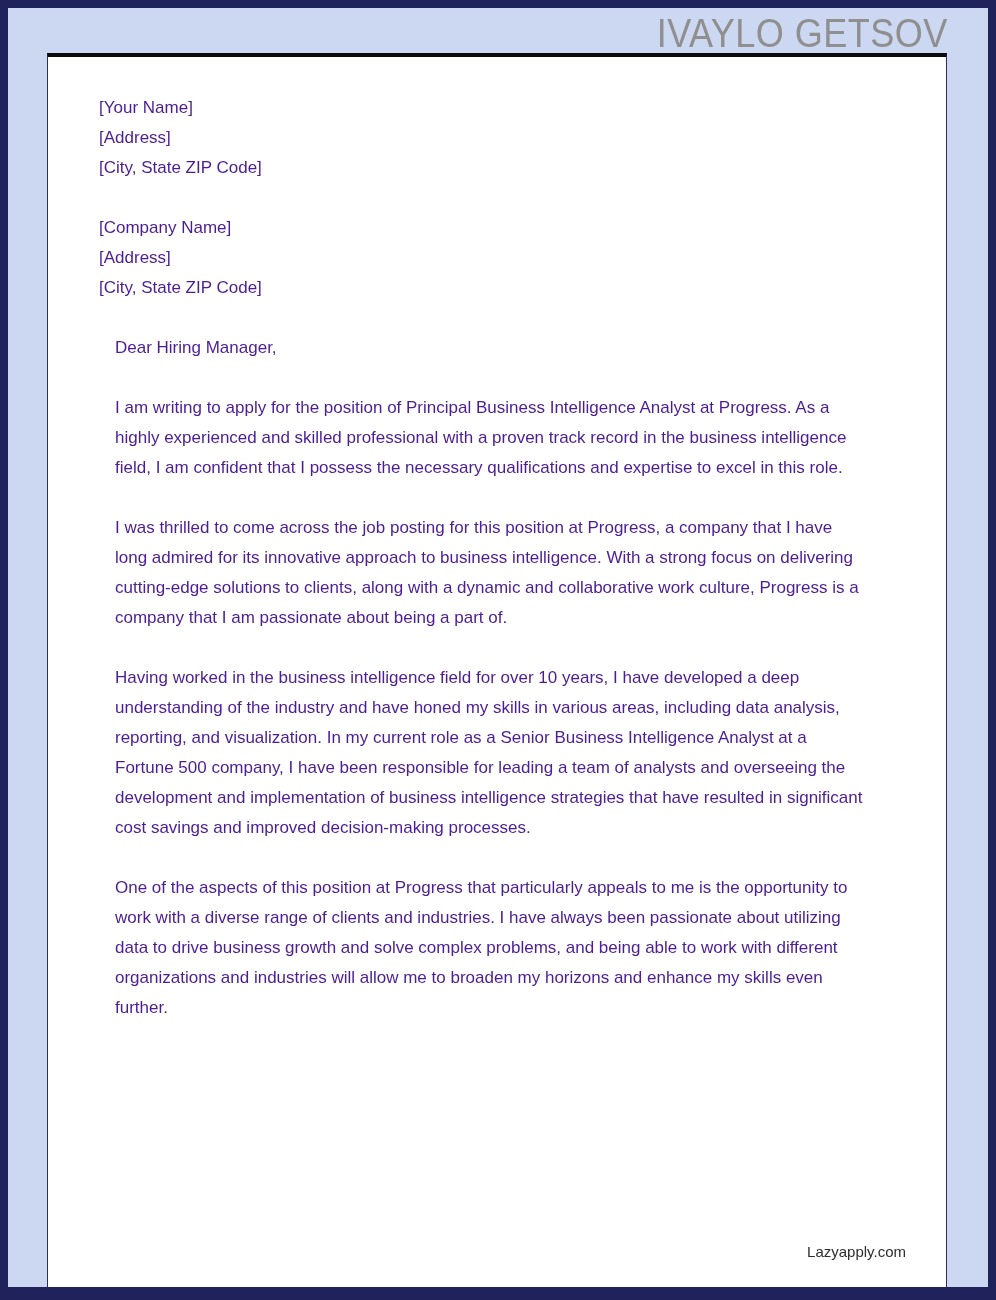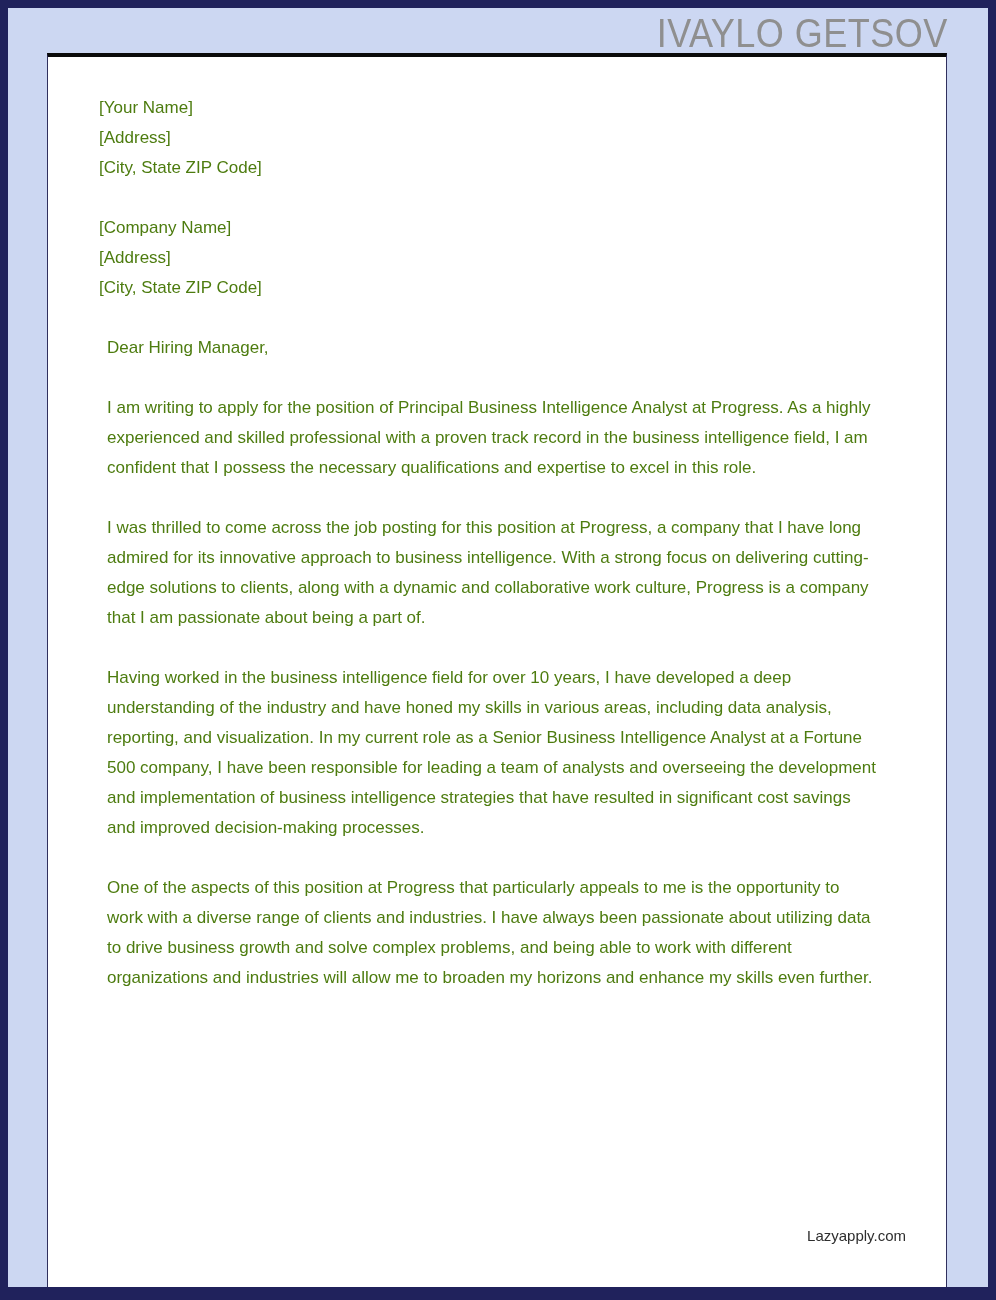--- a/index.html
+++ b/index.html
@@ -42,29 +42,29 @@
     background: #ffffff;
     border-left: 1px solid #30305e;
     border-right: 1px solid #30305e;
     border-top: 4px solid #0a0a0a;
     overflow: hidden;
   }
   .content {
     padding: 36px 62px 0 51px;
     font-size: 17px;
     line-height: 30px;
-    color: #4d7c0f;
+    color: #4c1d95;
   }
   .block { margin: 0 0 30px 0; }
-  .block p { margin: 8px; }
+  .block p { margin: 16px; }
   .line { display: block; }
   .watermark {
     position: absolute;
     right: 38px;
-    bottom: 42px;
+    bottom: 26px;
     font-size: 15px;
     line-height: 18px;
     color: #2e2e2e;
     background: rgba(255,255,255,0.85);
     padding: 0 2px;
     cursor: pointer;
   }
 </style>
 </head>
 <body>

